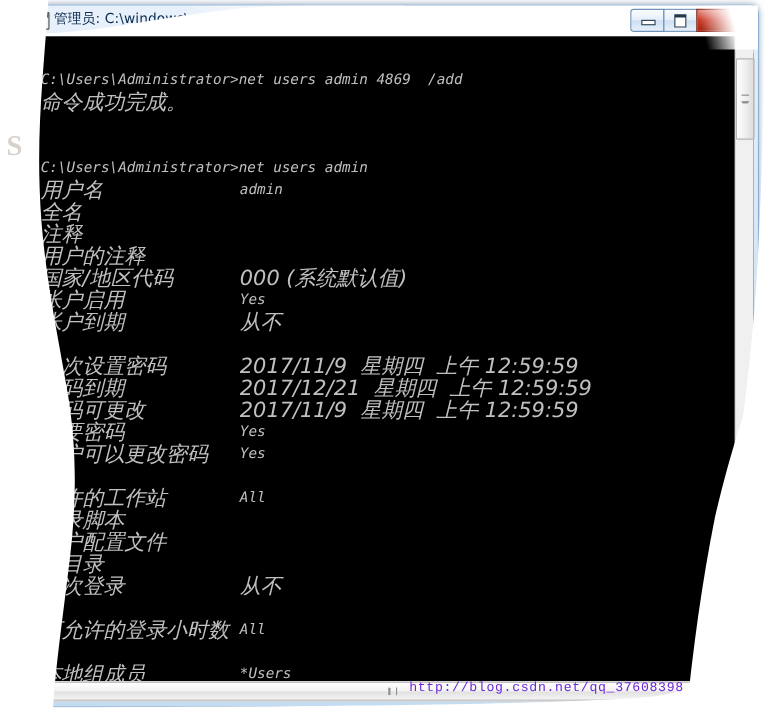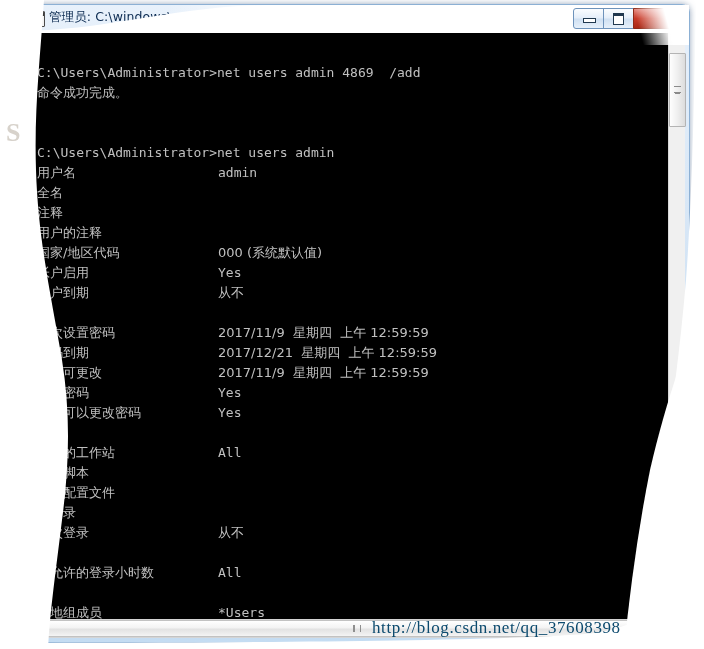--- a/index.html
+++ b/index.html
@@ -171,28 +171,28 @@
   #console-text {
     position: absolute;
     left: 16px;
     top: 10px;
     color: #c0c0c0;
     font-family: "DejaVu Sans Mono", monospace;
     font-size: 13px;
     line-height: 20px;
     white-space: pre;
   }
-  .crow { height: 20px; position: relative; }
+  .crow { height: 20px; position: relative; font-style: italic; }
   .ckey { display: inline-block; }
   .cval {
     position: absolute;
     left: 181px;
     top: 0;
   }
-  .cn { font-family: "DejaVu Sans", sans-serif; font-size: 13px; }
+  .cn { font-family: "DejaVu Sans", sans-serif; font-size: 19px; }
 
   
   #vscroll {
     position: absolute;
     right: 4px;
     top: 28px;
     width: 16px;
     height: 601px;
     background: #f0f0f0;
     border-left: 1px solid #d8d8d8;
@@ -278,23 +278,23 @@
   .wash { position: absolute; pointer-events: none; z-index: 20; }
   #wash-left  { left: 0;  top: 0;  width: 110px; height: 649px; }
   #wash-right { right: 0; top: 0;  width: 120px; height: 649px; }
   #wash-bottom{ left: 0;  bottom: 0; width: 704px; height: 60px; }
 
   
   #watermark {
     position: absolute;
     left: 372px;
     top: 618px;
-    font-family: Liberation Serif, serif;
-    font-size: 17px;
-    color: #0c4a6e;
+    font-family: Liberation Mono, monospace;
+    font-size: 12px;
+    color: #6d28d9;
     letter-spacing: .6px;
     white-space: nowrap;
     z-index: 30;
   }
 
   
   #ghost-s {
     position: absolute;
     left: 6px; top: 118px;
     font-family: "Liberation Serif", serif;

